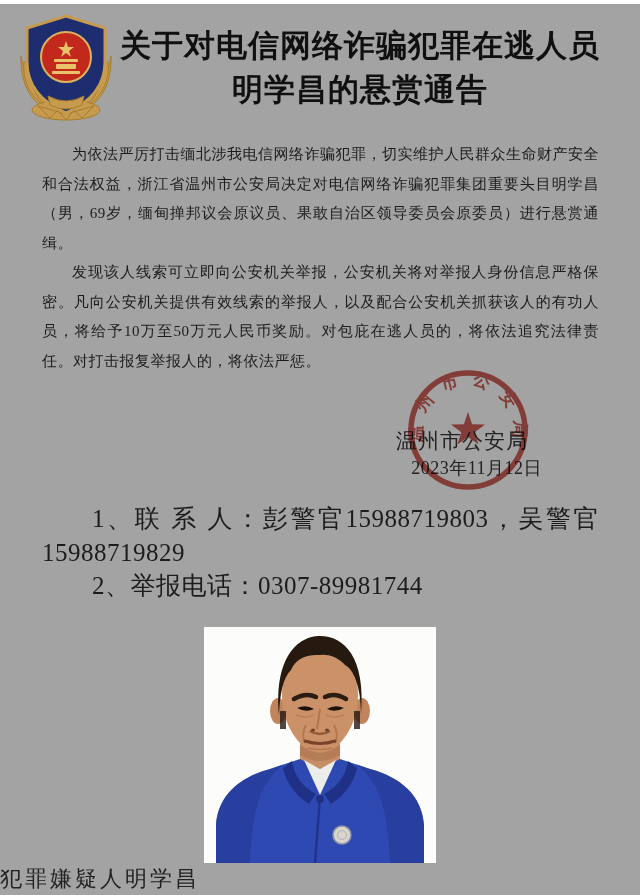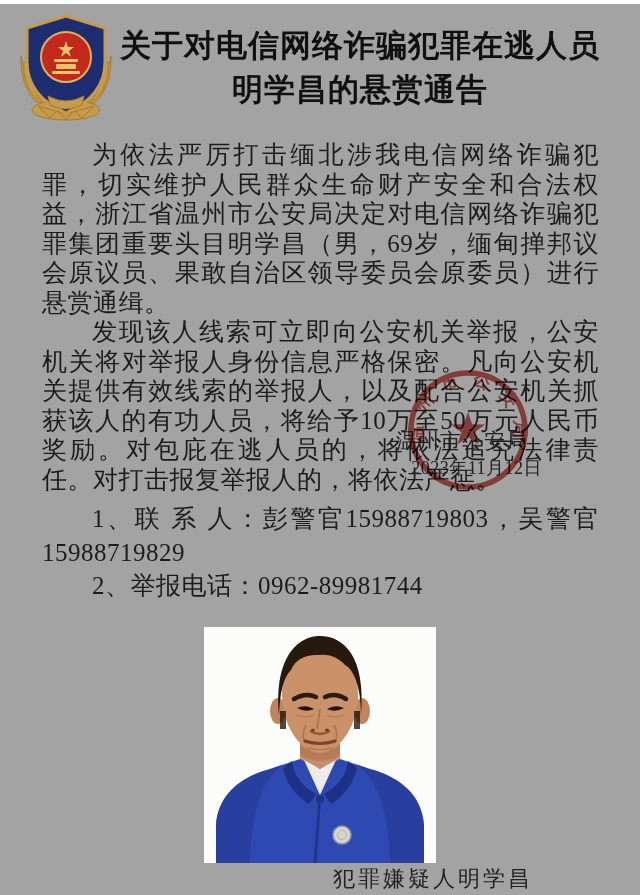--- a/index.html
+++ b/index.html
@@ -23,21 +23,21 @@
     position:absolute; left:120px; top:20px; width:480px;
     text-align:center;
     font-size:31px; font-weight:bold; line-height:44px;
     color:#101010;
     letter-spacing:1px;
   }
 
   
   .body-text {
     position:absolute; left:42px; top:136px; width:557px;
-    font-size:25px; line-height:29.5px;
+    font-size:15px; line-height:29.5px;
     text-align:justify;
     letter-spacing:0.5px;
   }
   .body-text p { text-indent:2em; margin:0; }
 
   
   .issuer {
     position:absolute; top:423px; right:112px;
     font-size:21px; color:#222;
     letter-spacing:1px;
@@ -63,21 +63,21 @@
   }
   .contacts p { text-indent:2em; margin:0; text-align:justify; }
 
   
   .photo {
     position:absolute; left:204px; top:623px;
     width:232px; height:236px;
   }
   .caption {
     position:absolute; left:0; top:860px; width:533px;
-    text-align:right;
+    text-align:left;
     font-size:22px; letter-spacing:3px; color:#222;
   }
 </style>
 </head>
 <body>
 
 <div class="page">
 
   <svg class="badge" viewBox="0 0 104 112">
 
@@ -120,21 +120,21 @@
     <circle cx="62" cy="62" r="57" fill="none" stroke="#c5433c" stroke-width="5.5"></circle>
     <polygon points="62,44 66.1,56.3 79.1,56.4 68.7,64.2 72.6,76.6 62,69 51.4,76.6 55.3,64.2 44.9,56.4 57.9,56.3" fill="#c5433c"></polygon>
     <path id="sealTextArc" d="M 24,89 A 46,46 0 1 1 100,89" fill="none"></path>
     <text font-size="17" fill="#c5433c" letter-spacing="12" font-family="Liberation Serif, DejaVu Serif, serif" font-weight="bold">
       <textPath href="#sealTextArc" startOffset="8%">温州市公安局</textPath>
     </text>
   </svg>
 
   <div class="contacts">
     <p>1、联 系 人：彭警官15988719803，吴警官15988719829</p>
-    <p>2、举报电话：0962-89981744</p>
+    <p>2、举报电话：0307-89981744</p>
   </div>
 
   <svg class="photo" viewBox="0 0 232 236">
     <rect x="0" y="0" width="232" height="236" fill="#fcfcfa"></rect>
 
     <ellipse cx="74" cy="84" rx="8" ry="13" fill="#c1845c"></ellipse>
     <ellipse cx="158" cy="84" rx="8" ry="13" fill="#c1845c"></ellipse>
 
     <path d="M96,116 h40 v36 h-40 z" fill="#c68e66"></path>
     <path d="M96,118 q20,14 40,0 v10 q-20,12 -40,0 z" fill="#a8704a" opacity="0.55"></path>

